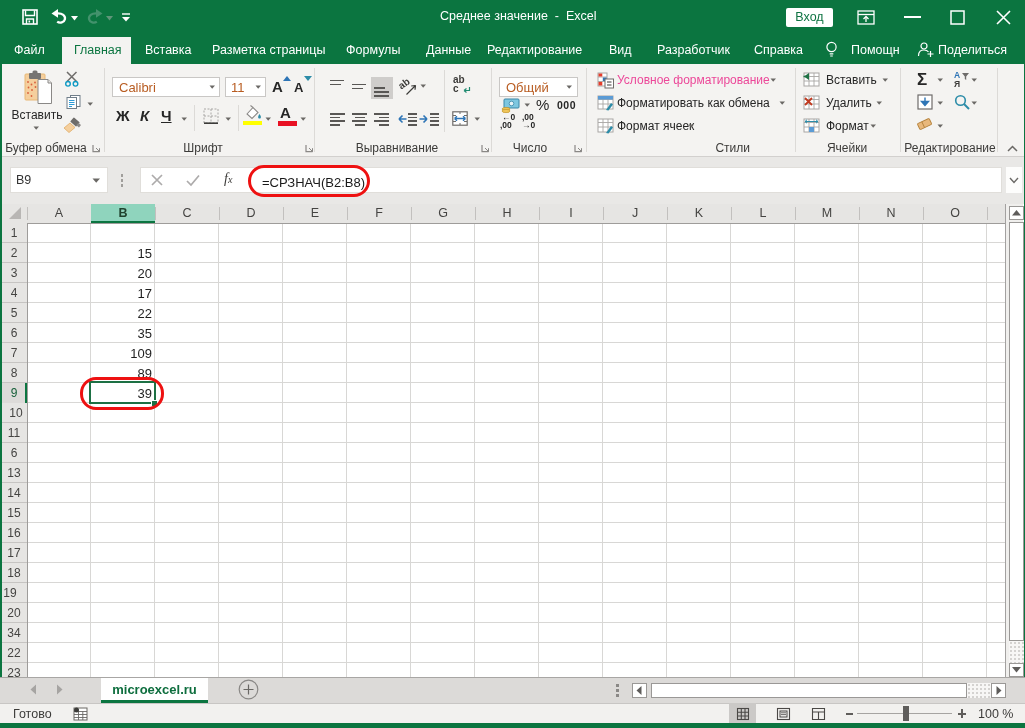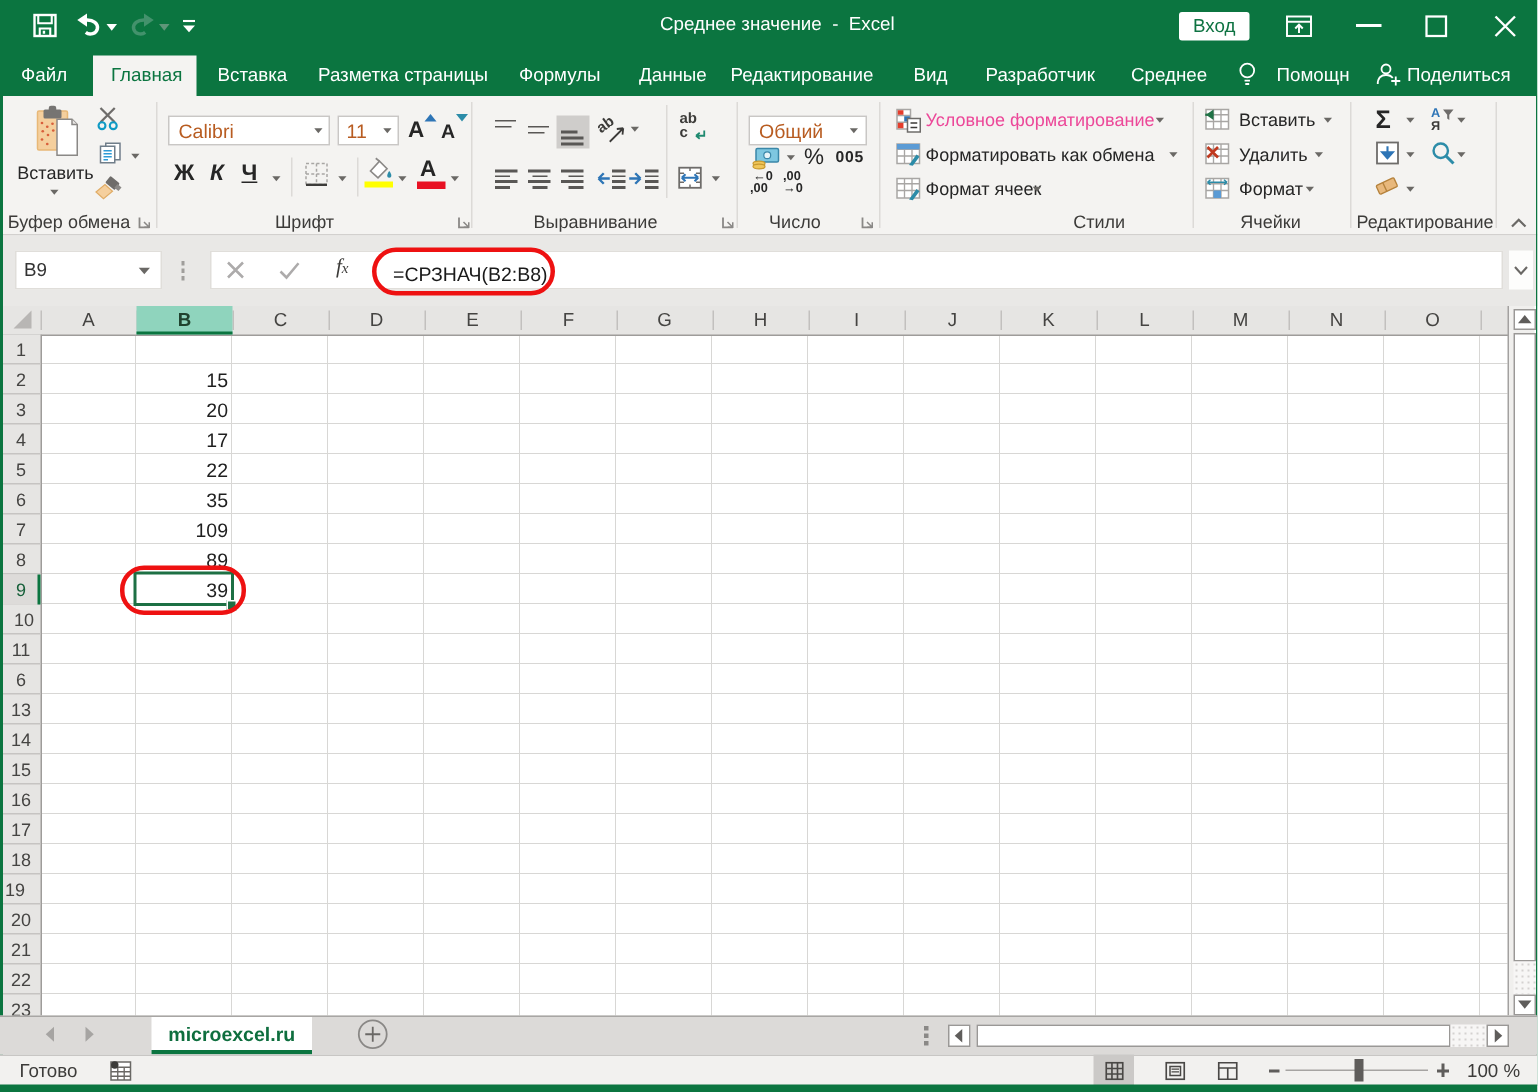--- a/index.html
+++ b/index.html
@@ -59,21 +59,21 @@
     <div class="abs" style="left:62px;top:37px;width:69px;height:27px;background:#f4f3f1"></div>
     <div class="tx" style="left:14px;top:43px;font-size:12.5px;color:#fff">Файл</div>
     <div class="tx" style="left:74px;top:43px;font-size:12.5px;color:#0b7540">Главная</div>
     <div class="tx" style="left:145px;top:43px;font-size:12.5px;color:#fff">Вставка</div>
     <div class="tx" style="left:212px;top:43px;font-size:12.5px;color:#fff">Разметка страницы</div>
     <div class="tx" style="left:346px;top:43px;font-size:12.5px;color:#fff">Формулы</div>
     <div class="tx" style="left:426px;top:43px;font-size:12.5px;color:#fff">Данные</div>
     <div class="tx" style="left:487px;top:43px;font-size:12.5px;color:#fff">Редактирование</div>
     <div class="tx" style="left:609px;top:43px;font-size:12.5px;color:#fff">Вид</div>
     <div class="tx" style="left:657px;top:43px;font-size:12.5px;color:#fff">Разработчик</div>
-    <div class="tx" style="left:754px;top:43px;font-size:12.5px;color:#fff">Среднее</div>
+    <div class="tx" style="left:754px;top:43px;font-size:12.5px;color:#fff">Справка</div>
     <div class="tx" style="left:851px;top:43px;font-size:12.5px;color:#fff">Помощн</div>
     <div class="tx" style="left:938px;top:43px;font-size:12.5px;color:#fff">Поделиться</div>
     <svg style="left:825px;top:41px" width="13" height="17">
 <g fill="none" stroke="#fff" stroke-width="1.2">
 <circle cx="6.5" cy="6" r="4.6"></circle>
 <path d="M4.7 12.8 H8.3 M5.2 15 H7.8"></path>
 </g>
     </svg>
     <svg style="left:917px;top:42px" width="18" height="15">
 <g fill="none" stroke="#fff" stroke-width="1.2">
@@ -266,21 +266,21 @@
     <svg style="left:501px;top:98px" width="19" height="15">
 <rect x="3" y="1" width="15" height="9" rx="1" fill="#7ec7e0" stroke="#3a87a8" stroke-width="1"></rect>
 <circle cx="10.5" cy="5.5" r="2.3" fill="#e8f4f8" stroke="#3a87a8" stroke-width="0.8"></circle>
 <ellipse cx="5" cy="11" rx="4" ry="1.6" fill="#f0c65a" stroke="#c89a30" stroke-width="0.8"></ellipse>
 <ellipse cx="5" cy="13" rx="4" ry="1.6" fill="#f0c65a" stroke="#c89a30" stroke-width="0.8"></ellipse>
 </svg>
     <svg style="left:524px;top:103px" width="7" height="5">
       <path d="M0.5 0.5 H6 L3.2 3.8 Z" fill="#6a6865"></path>
     </svg>
     <div class="tx" style="left:536px;top:96px;font-size:15px;color:#262626">%</div>
-    <div class="tx" style="left:557px;top:99px;font-size:10.5px;font-weight:bold;letter-spacing:0.5px;color:#262626">005</div>
+    <div class="tx" style="left:557px;top:99px;font-size:10.5px;font-weight:bold;letter-spacing:0.5px;color:#262626">000</div>
     <div class="tx" style="left:502px;top:112px;font-size:8.5px;font-weight:bold;color:#262626">←0</div>
     <div class="tx" style="left:500px;top:120px;font-size:8.5px;font-weight:bold;color:#262626">,00</div>
     <div class="tx" style="left:522px;top:112px;font-size:8.5px;font-weight:bold;color:#262626">,00</div>
     <div class="tx" style="left:522px;top:120px;font-size:8.5px;font-weight:bold;color:#262626">→0</div>
     <div class="tx" style="left:450px;top:141px;width:160px;text-align:center;font-size:12px;color:#3c3b39">Число</div>
     <svg style="left:574px;top:144px" width="9" height="9">
 <path d="M1 1 V7.6 H7.6" fill="none" stroke="#8a8886" stroke-width="1.2"></path>
 <path d="M4 4 L7.5 7.5 M7.5 4.2 V7.5 H4.2" stroke="#8a8886" stroke-width="1" fill="none"></path>
     </svg>
     <svg style="left:597px;top:72px" width="17" height="17">
@@ -486,21 +486,21 @@
     <div class="tx" style="left:2px;top:526px;width:24px;text-align:center;font-size:12px;color:#454442">16</div>
     <div class="abs" style="left:2px;top:562px;width:25px;height:1px;background:#c6c4c2"></div>
     <div class="tx" style="left:2px;top:546px;width:24px;text-align:center;font-size:12px;color:#454442">17</div>
     <div class="abs" style="left:2px;top:582px;width:25px;height:1px;background:#c6c4c2"></div>
     <div class="tx" style="left:2px;top:566px;width:24px;text-align:center;font-size:12px;color:#454442">18</div>
     <div class="abs" style="left:2px;top:602px;width:25px;height:1px;background:#c6c4c2"></div>
     <div class="tx" style="left:2px;top:586px;width:16px;text-align:center;font-size:12px;color:#454442">19</div>
     <div class="abs" style="left:2px;top:622px;width:25px;height:1px;background:#c6c4c2"></div>
     <div class="tx" style="left:2px;top:606px;width:24px;text-align:center;font-size:12px;color:#454442">20</div>
     <div class="abs" style="left:2px;top:642px;width:25px;height:1px;background:#c6c4c2"></div>
-    <div class="tx" style="left:2px;top:626px;width:24px;text-align:center;font-size:12px;color:#454442">21</div>
+    <div class="tx" style="left:2px;top:626px;width:24px;text-align:center;font-size:12px;color:#454442">34</div>
     <div class="abs" style="left:2px;top:662px;width:25px;height:1px;background:#c6c4c2"></div>
     <div class="tx" style="left:2px;top:646px;width:24px;text-align:center;font-size:12px;color:#454442">22</div>
     <div class="abs" style="left:2px;top:682px;width:25px;height:1px;background:#c6c4c2"></div>
     <div class="tx" style="left:2px;top:666px;width:24px;text-align:center;font-size:12px;color:#454442">23</div>
     <div class="abs" style="left:2px;top:383px;width:23px;height:20px;background:#dddbd9;border-right:2.5px solid #0b7540;box-sizing:content-box"></div>
     <div class="tx" style="left:2px;top:386px;width:24px;text-align:center;font-size:12px;color:#17603a">9</div>
     <div class="tx" style="left:91px;top:246px;width:61px;text-align:right;font-size:13px;color:#1f1f1f">15</div>
     <div class="tx" style="left:91px;top:266px;width:61px;text-align:right;font-size:13px;color:#1f1f1f">20</div>
     <div class="tx" style="left:91px;top:286px;width:61px;text-align:right;font-size:13px;color:#1f1f1f">17</div>
     <div class="tx" style="left:91px;top:306px;width:61px;text-align:right;font-size:13px;color:#1f1f1f">22</div>

